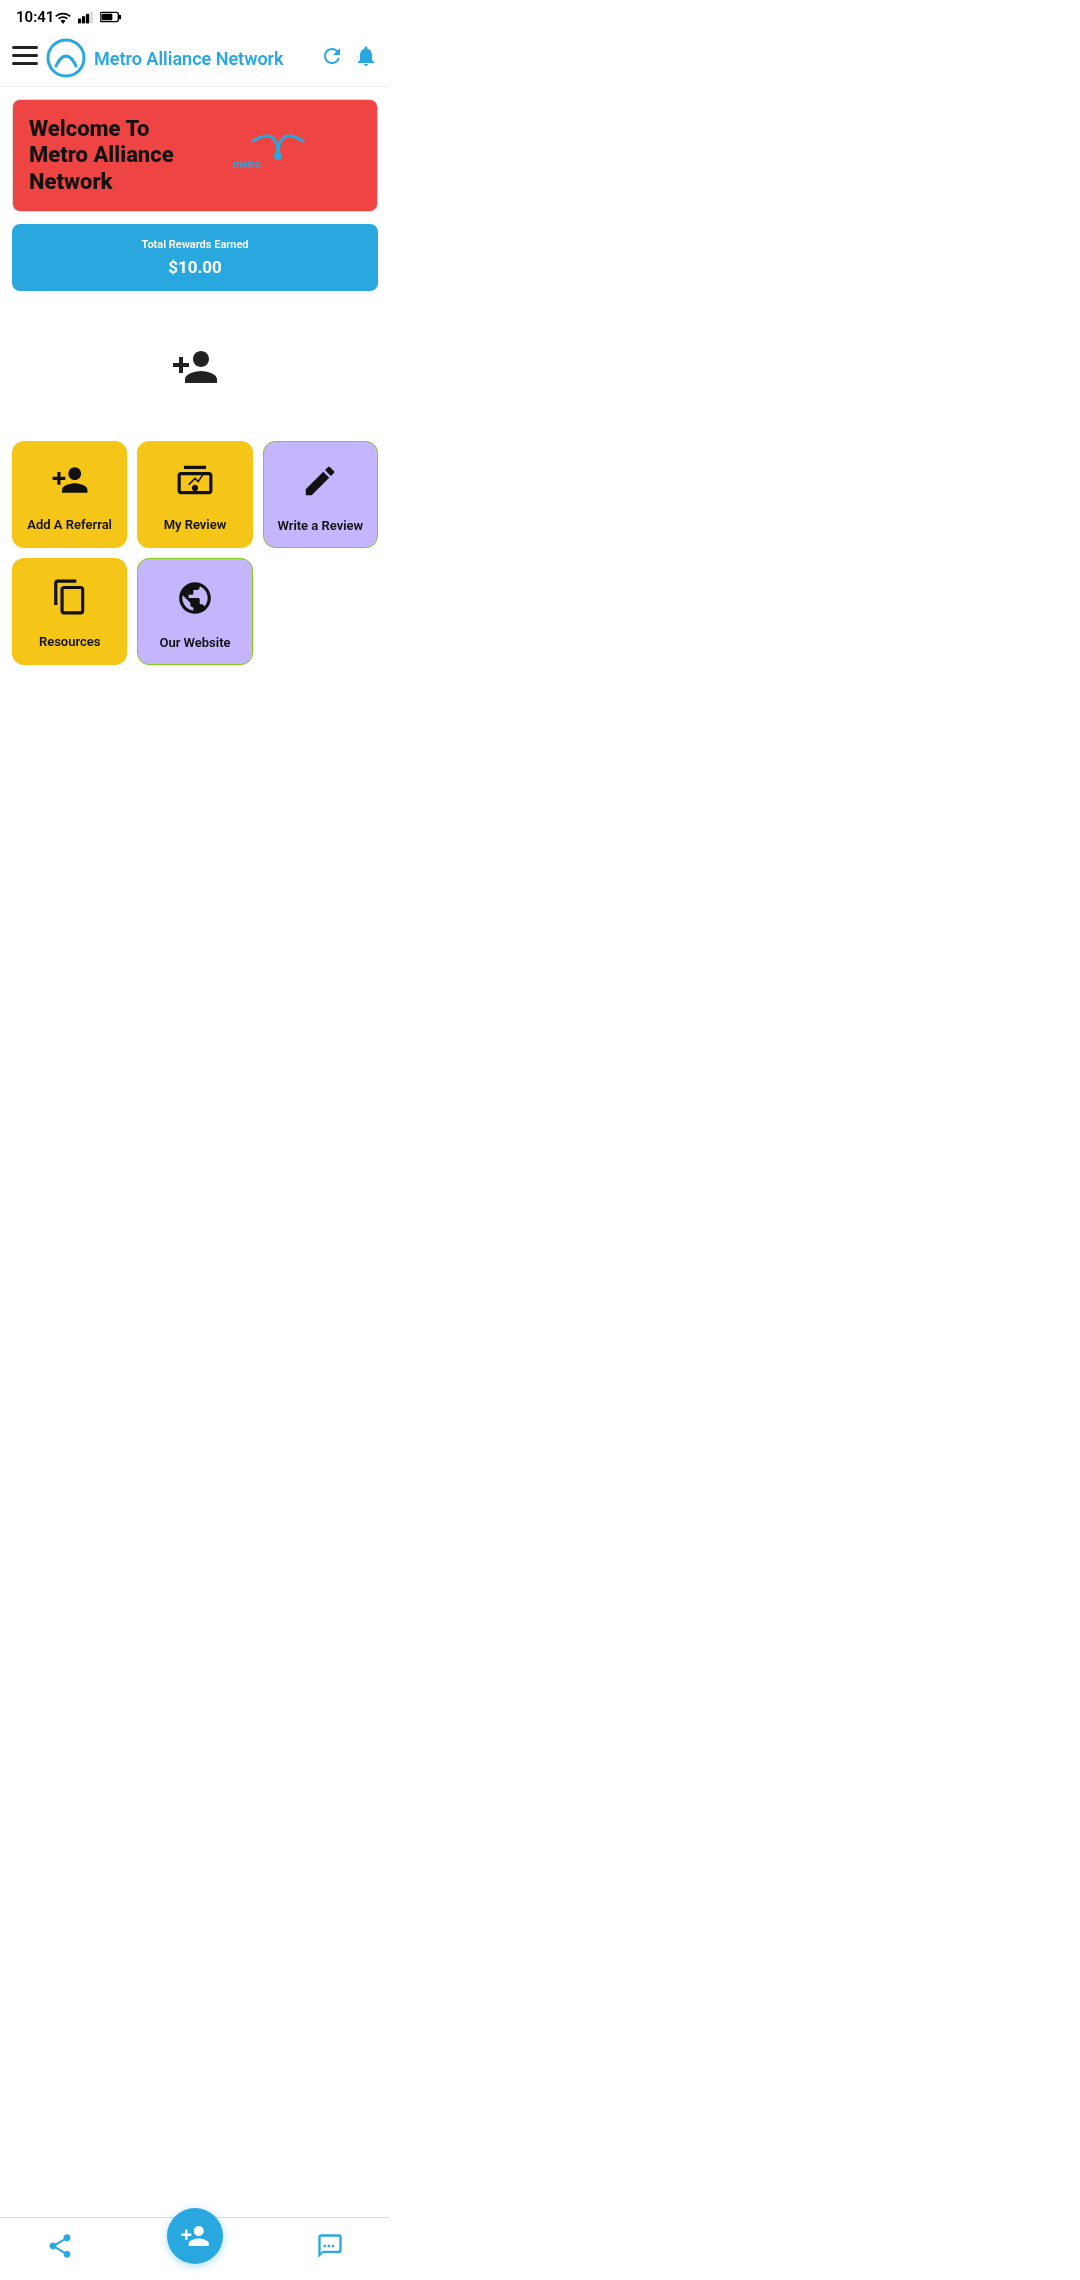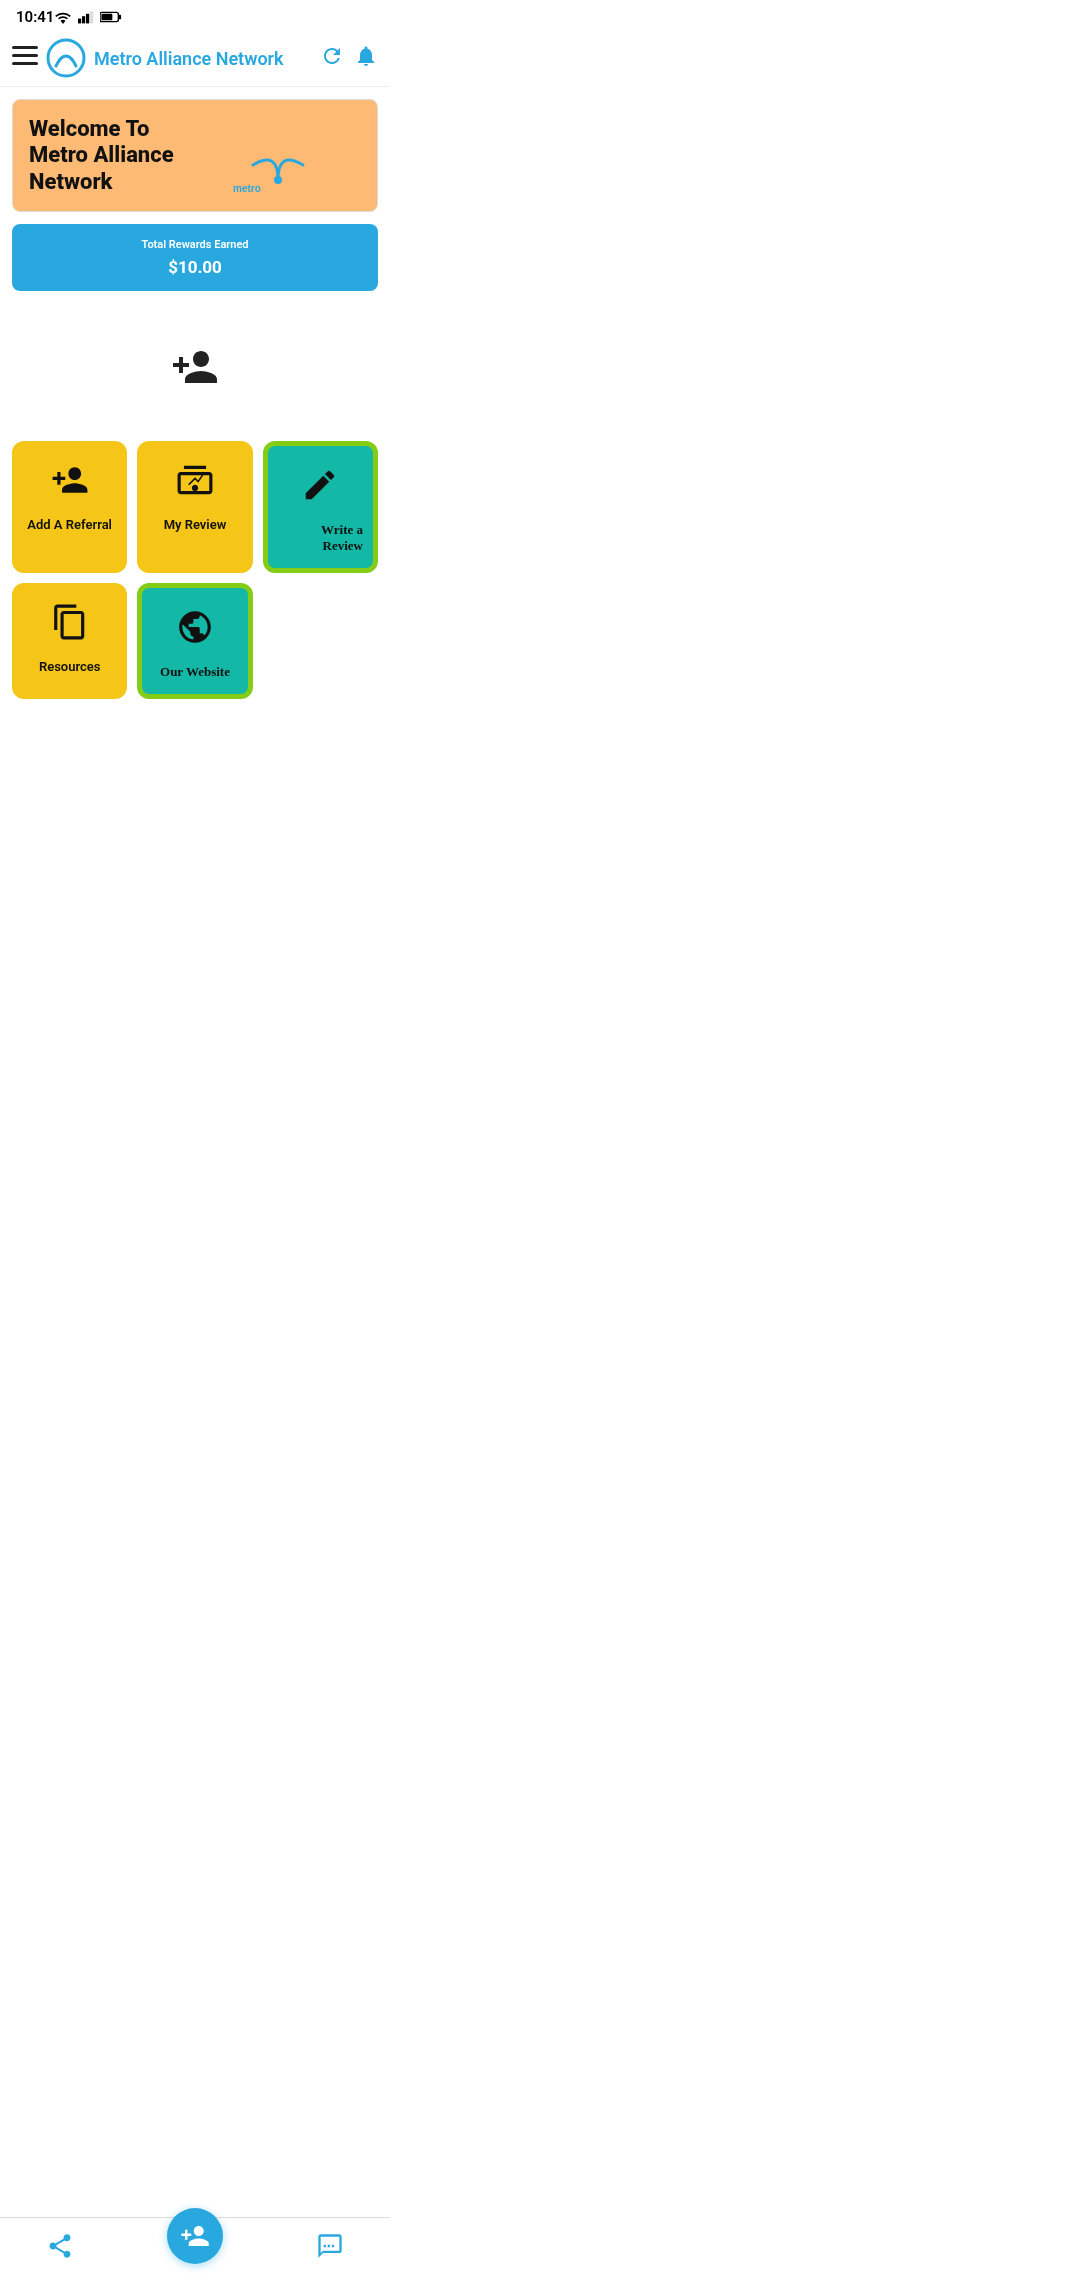--- a/index.html
+++ b/index.html
@@ -67,23 +67,23 @@
       font-size: 22px;
       cursor: pointer;
     }
 
     
     .welcome-card {
       margin: 12px;
       border: 1.5px solid #ddd;
       border-radius: 8px;
       display: flex;
-      align-items: flex-end;
+      align-items: flex-start;
       padding: 16px;
-      background: #fdba74;
+      background: #ef4444;
     }
     .welcome-text {
       flex: 1;
       font-size: 22px;
       font-weight: 800;
       color: #111;
       line-height: 1.2;
     }
     .welcome-logo-area {
       flex: 1;
@@ -147,36 +147,35 @@
       border-radius: 12px;
       padding: 20px 10px 14px;
       display: flex;
       flex-direction: column;
       align-items: center;
       gap: 10px;
       cursor: pointer;
       border: none;
     }
     .grid-item.white-bg {
-      background: #14b8a6;
-      border: 5px solid #84cc16;
-      font-family: Liberation Serif, serif;
+      background: #c4b5fd;
+      border: 1px solid #84cc16;
     }
     .grid-item.active-bg {
       background: #f5c518;
     }
     .grid-icon {
       font-size: 32px;
       color: #111;
     }
     .grid-label {
       font-size: 13px;
       font-weight: 600;
       color: #111;
-      text-align: right;
+      text-align: left;
     }
 
     
     .bottom-nav {
       position: fixed;
       bottom: 0;
       left: 0;
       width: 390px;
       background: #fff;
       border-top: 1px solid #ddd;

